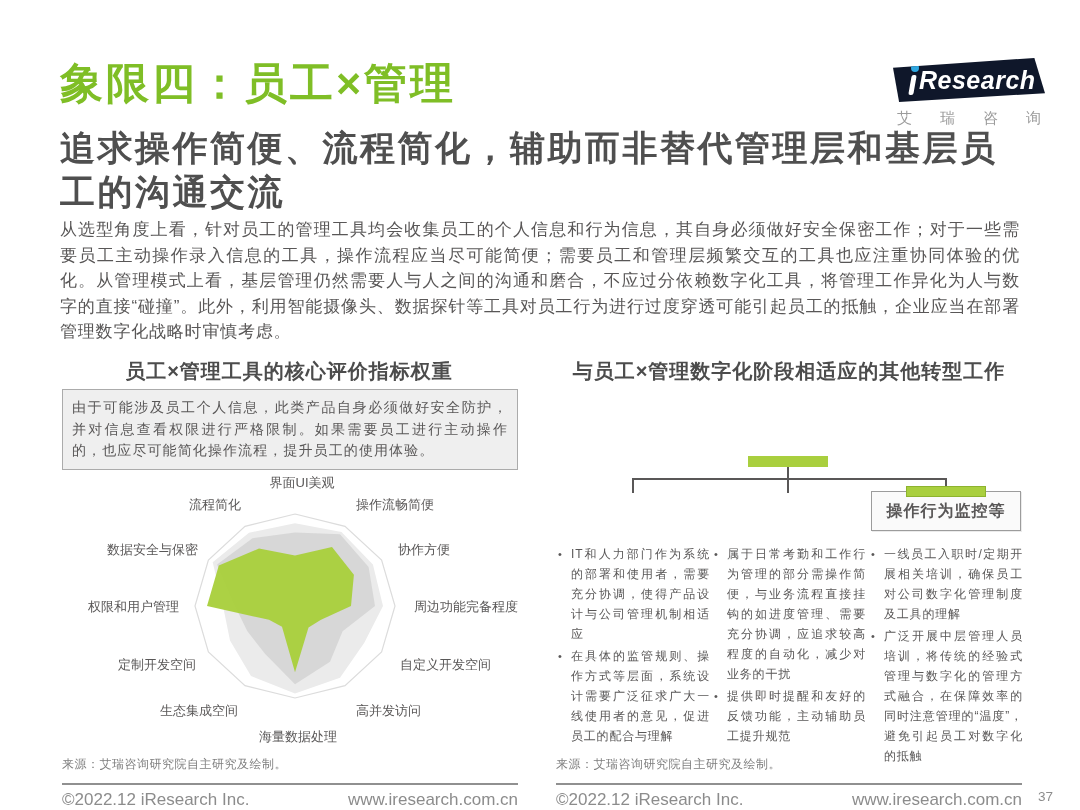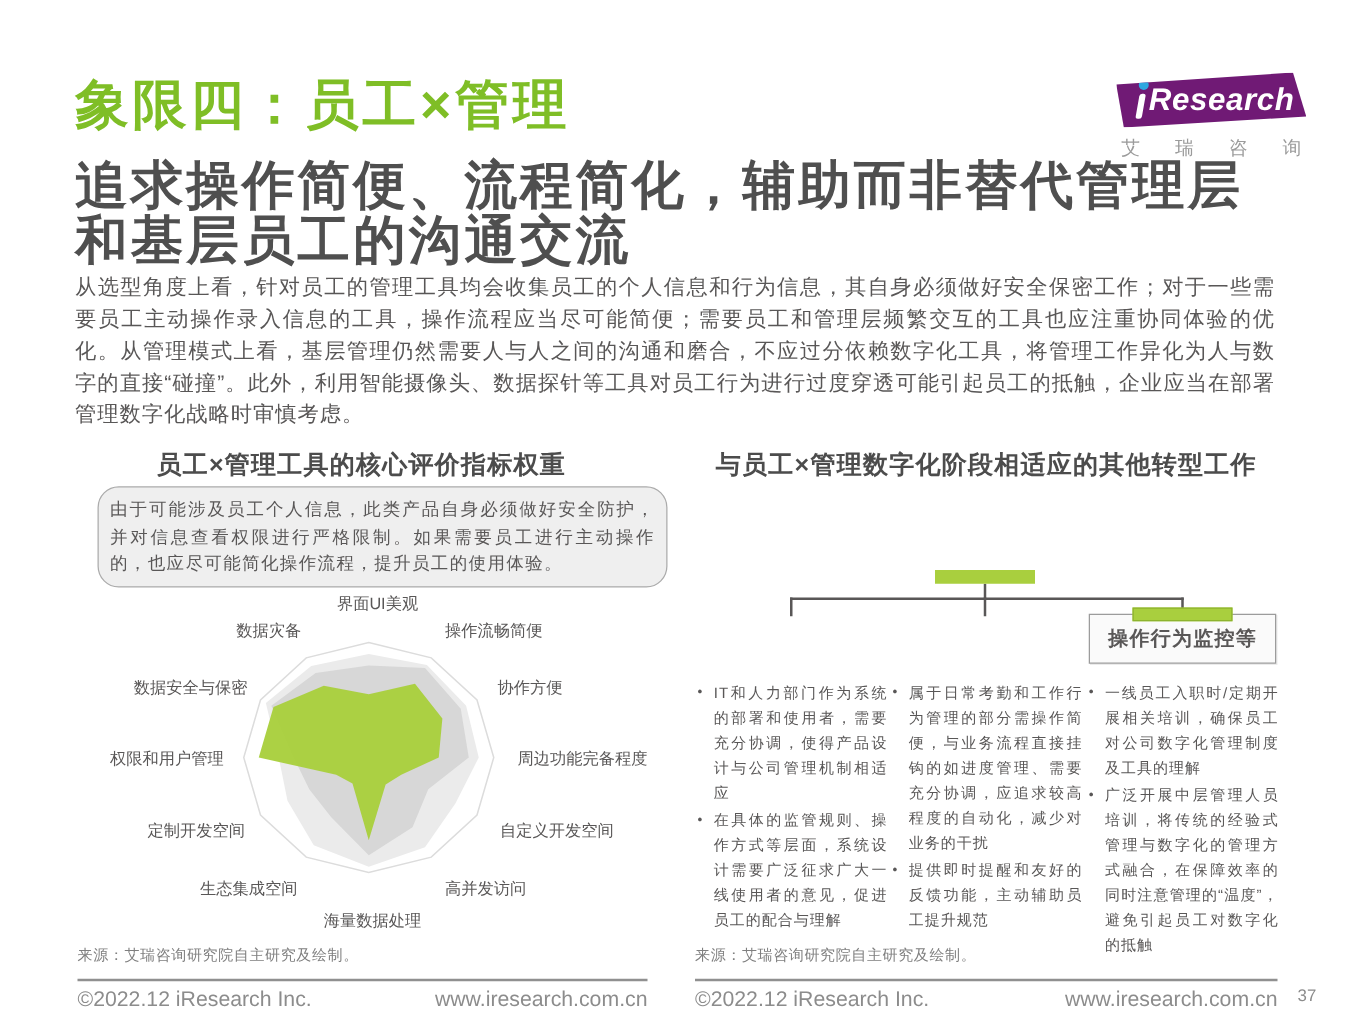--- a/index.html
+++ b/index.html
@@ -3,49 +3,49 @@
 <meta charset="utf-8">
 <style>
   * { margin:0; padding:0; box-sizing:border-box; }
   html,body { background:#ffffff; }
   body { font-family:"Liberation Sans","DejaVu Sans",sans-serif; }
   .page { position:relative; width:1080px; height:810px; background:#fff; overflow:hidden; }
 
   
   .main-title { position:absolute; left:60px; top:55px; font-size:43px; font-weight:bold;
                 letter-spacing:3px; color:#7FBE26; }
-  .sub-title  { position:absolute; left:60px; top:126px; width:968px; font-size:42px;
+  .sub-title  { position:absolute; left:60px; top:126px; width:968px; font-size:35px;
                 font-weight:bold; letter-spacing:2.5px; color:#4F4F4F; line-height:44px; }
   .body-text  { position:absolute; left:60px; top:217px; width:960px; font-size:17px;
                 letter-spacing:0.8px; color:#595757; line-height:25.6px; text-align:justify; }
 
   
   .logo { position:absolute; left:893px; top:58px; width:152px; }
-  .logo-banner { position:relative; width:152px; height:44px; background:#701a75;
+  .logo-banner { position:relative; width:152px; height:44px; background:#0f172a;
                  clip-path:polygon(0 22%, 93% 0, 100% 80%, 4% 100%); }
   .logo-text { position:absolute; left:26px; top:8px; color:#fff; font-size:25px;
                font-weight:bold; font-style:italic; letter-spacing:0.5px; }
   .logo-i-stem { position:absolute; left:17px; top:17px; width:5px; height:20px;
                  background:#fff; border-radius:2px; transform:skewX(-10deg); }
   .logo-i-dot  { position:absolute; left:18px; top:6px; width:8px; height:8px;
                  border-radius:50%; background:#2EA7E0; }
   .logo-cn { display:flex; justify-content:space-between; margin-top:7px; padding:0 4px;
              color:#9B9B9B; font-size:15px; }
 
   
   .section-title { position:absolute; top:358px; font-size:20px; font-weight:bold;
                    color:#4C4C4C; text-align:center; letter-spacing:1px; }
   .section-title.left  { left:60px; width:458px; }
   .section-title.right { left:556px; width:466px; }
 
   
   .note-box { position:absolute; top:389px; background:#EFEFEF; border:1px solid #ABABAB;
               padding:7px 9px; font-size:14px; line-height:21.5px; letter-spacing:1.1px;
               color:#595757; text-align:justify; }
-  .note-box.left  { left:78px;  width:456px;border-radius:17px; }
+  .note-box.left  { left:62px;  width:456px; }
   .note-box.right { left:556px; width:466px; }
 
   
   .radar-wrap { position:absolute; left:60px; top:468px; width:460px; height:292px; }
   .radar-label { position:absolute; font-size:13px; color:#595757; white-space:nowrap; }
 
   
   .green-bar-top { position:absolute; left:748px; top:456px; width:80px; height:11px;
                    background:#A9CF3E; z-index:3; }
   .conn { position:absolute; background:#595757; z-index:1; }
@@ -114,21 +114,21 @@
     <div class="radar-label" style="left:296px; top:28px;">操作流畅简便</div>
     <div class="radar-label" style="left:338px; top:73px;">协作方便</div>
     <div class="radar-label" style="left:354px; top:130px;">周边功能完备程度</div>
     <div class="radar-label" style="left:340px; top:188px;">自定义开发空间</div>
     <div class="radar-label" style="left:296px; top:234px;">高并发访问</div>
     <div class="radar-label" style="left:238px; top:260px; transform:translateX(-50%);">海量数据处理</div>
     <div class="radar-label" style="left:178px; top:234px; transform:translateX(-100%);">生态集成空间</div>
     <div class="radar-label" style="left:136px; top:188px; transform:translateX(-100%);">定制开发空间</div>
     <div class="radar-label" style="left:119px; top:130px; transform:translateX(-100%);">权限和用户管理</div>
     <div class="radar-label" style="left:138px; top:73px;  transform:translateX(-100%);">数据安全与保密</div>
-    <div class="radar-label" style="left:181px; top:28px;  transform:translateX(-100%);">数据灾备</div>
+    <div class="radar-label" style="left:181px; top:28px;  transform:translateX(-100%);">流程简化</div>
   </div>
 
   <div class="section-title right">与员工×管理数字化阶段相适应的其他转型工作</div>
 
   <div class="green-bar-top"></div>
   <div class="conn" style="left:787px; top:467px; width:2px;  height:12px;"></div>
   <div class="conn" style="left:632px; top:478px; width:315px; height:2px;"></div>
   <div class="conn" style="left:632px; top:478px; width:2px;  height:15px;"></div>
   <div class="conn" style="left:787px; top:478px; width:2px;  height:15px;"></div>
   <div class="conn" style="left:945px; top:478px; width:2px;  height:15px;"></div>

